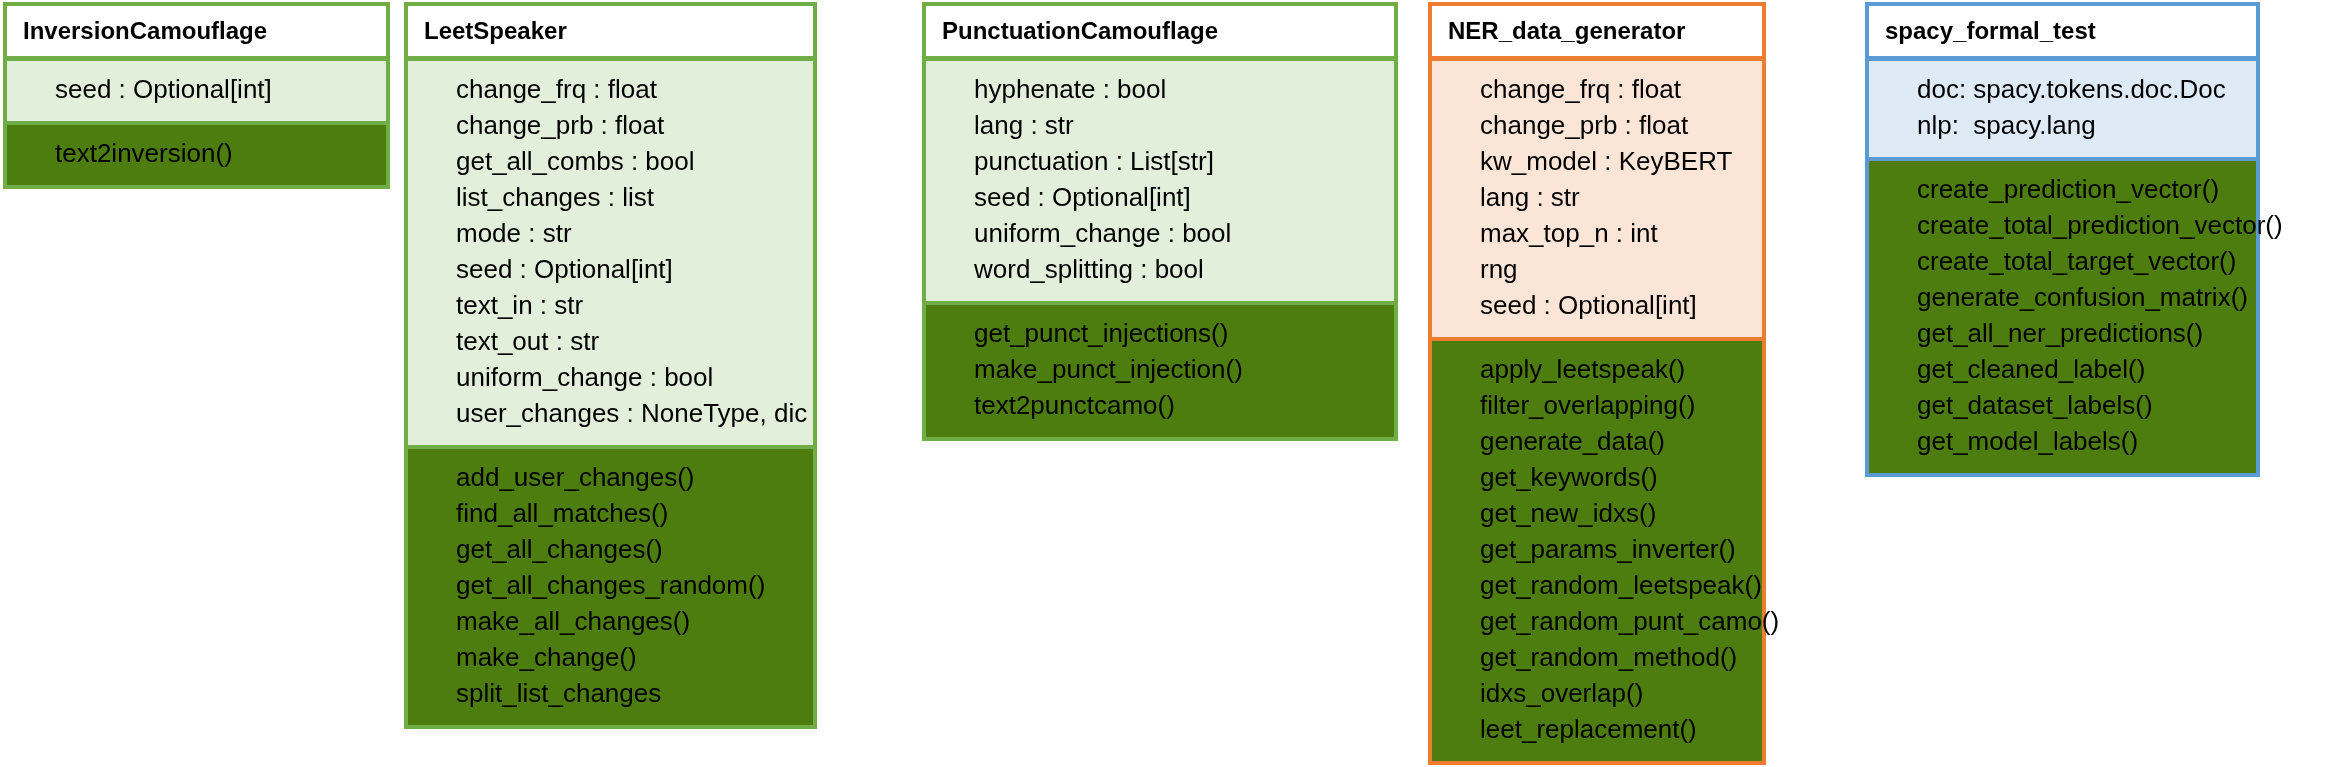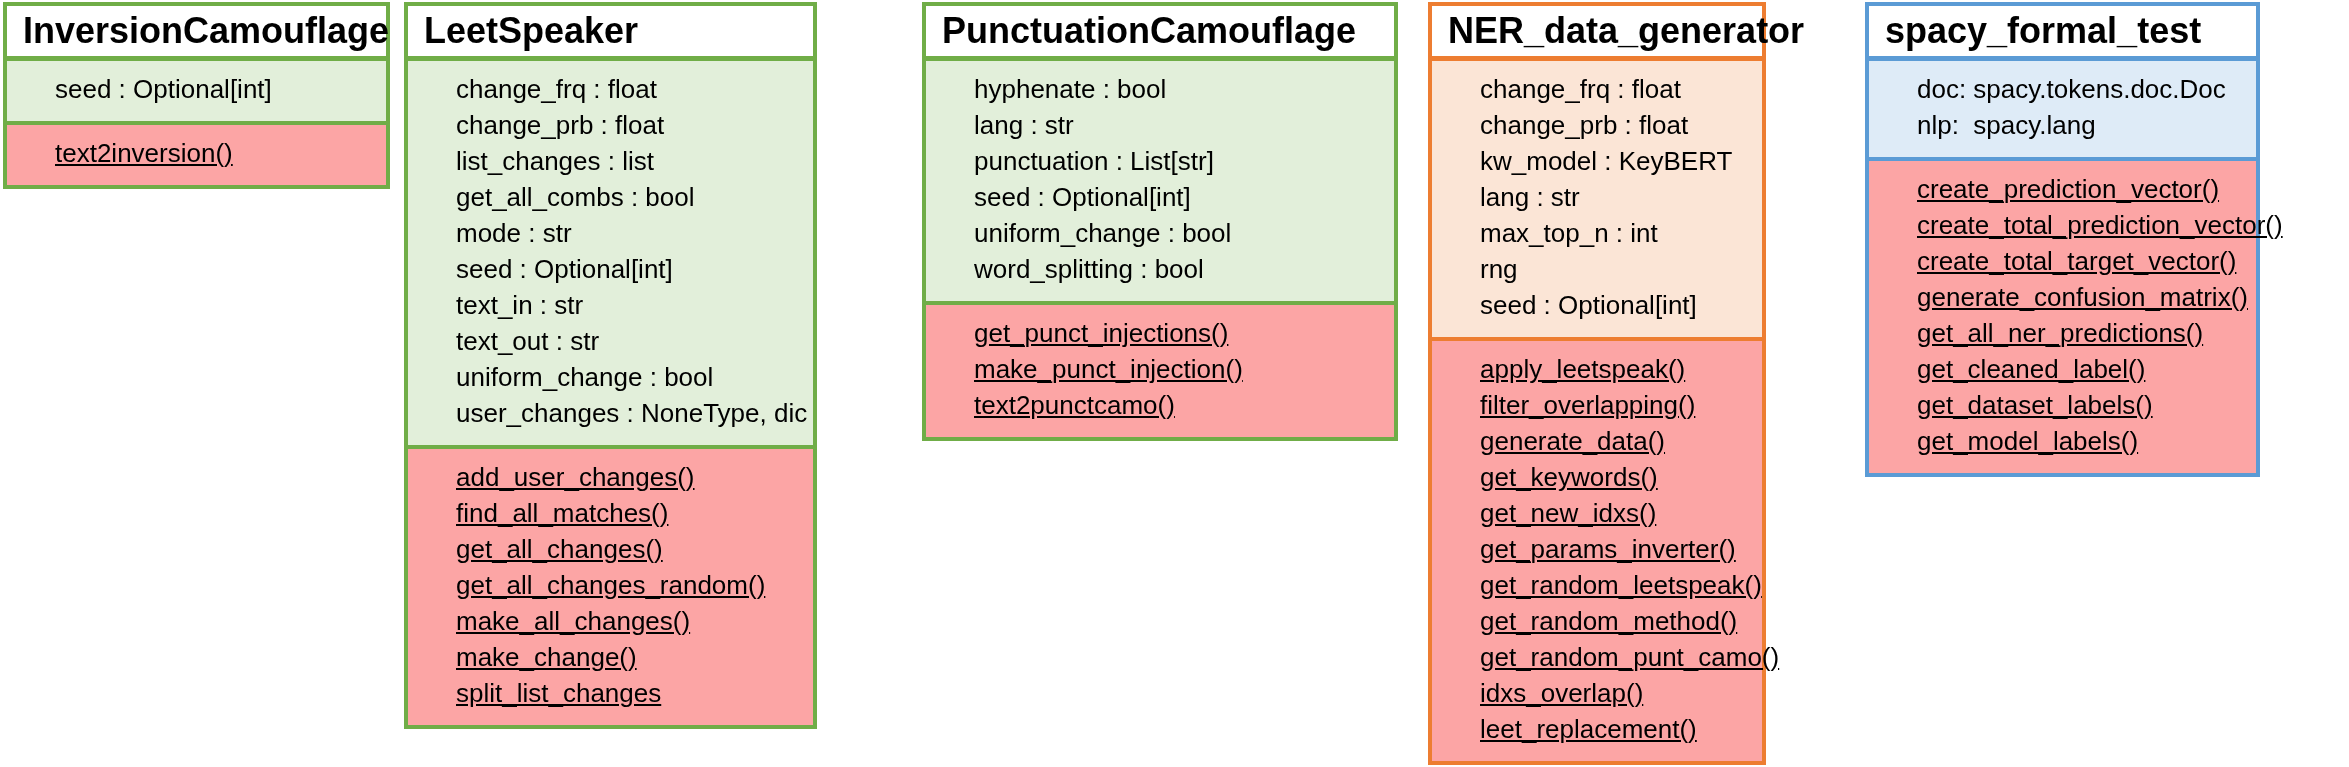--- a/index.html
+++ b/index.html
@@ -29,32 +29,31 @@
   .klass.blue   { --border: #5B9BD5; --fill: #DEEBF7; }
 
   .class-header {
     height: 50px;
     display: flex;
     align-items: center;
     padding-left: 16px;
     border-bottom: 5px solid var(--border);
     background: #ffffff;
     font-weight: bold;
-    font-size: 36px;
+    font-size: 24px;
     white-space: pre;
   }
   .attrs {
     background: var(--fill);
     border-bottom: 4px solid var(--border);
     padding: 10px 0 14px 0;
   }
   .methods {
-    background: #fca5a5;
+    background: #4d7c0f;
     padding: 10px 16px 14px 0;
-    text-decoration: underline;
   }
   .row {
     line-height: 36px;
     padding: 0 10px 0 16px;
     white-space: pre;
     margin-left: 32px;
   }
 
   #class-0 { left: 3px;    width: 387px; }
   #class-1 { left: 404px;  width: 413px; }
@@ -75,22 +74,22 @@
     <div class="methods">
       <div class="row">text2inversion()</div>
     </div>
   </div>
 
   <div id="class-1" class="klass green">
     <div class="class-header">LeetSpeaker</div>
     <div class="attrs">
       <div class="row">change_frq : float</div>
       <div class="row">change_prb : float</div>
+      <div class="row">get_all_combs : bool</div>
       <div class="row">list_changes : list</div>
-      <div class="row">get_all_combs : bool</div>
       <div class="row">mode : str</div>
       <div class="row">seed : Optional[int]</div>
       <div class="row">text_in : str</div>
       <div class="row">text_out : str</div>
       <div class="row">uniform_change : bool</div>
       <div class="row">user_changes : NoneType, dic</div>
     </div>
     <div class="methods">
       <div class="row">add_user_changes()</div>
       <div class="row">find_all_matches()</div>
@@ -131,22 +130,22 @@
       <div class="row">seed : Optional[int]</div>
     </div>
     <div class="methods">
       <div class="row">apply_leetspeak()</div>
       <div class="row">filter_overlapping()</div>
       <div class="row">generate_data()</div>
       <div class="row">get_keywords()</div>
       <div class="row">get_new_idxs()</div>
       <div class="row">get_params_inverter()</div>
       <div class="row">get_random_leetspeak()</div>
+      <div class="row">get_random_punt_camo()</div>
       <div class="row">get_random_method()</div>
-      <div class="row">get_random_punt_camo()</div>
       <div class="row">idxs_overlap()</div>
       <div class="row">leet_replacement()</div>
     </div>
   </div>
 
   <div id="class-4" class="klass blue">
     <div class="class-header">spacy_formal_test</div>
     <div class="attrs">
       <div class="row">doc: spacy.tokens.doc.Doc</div>
       <div class="row">nlp:  spacy.lang</div>

